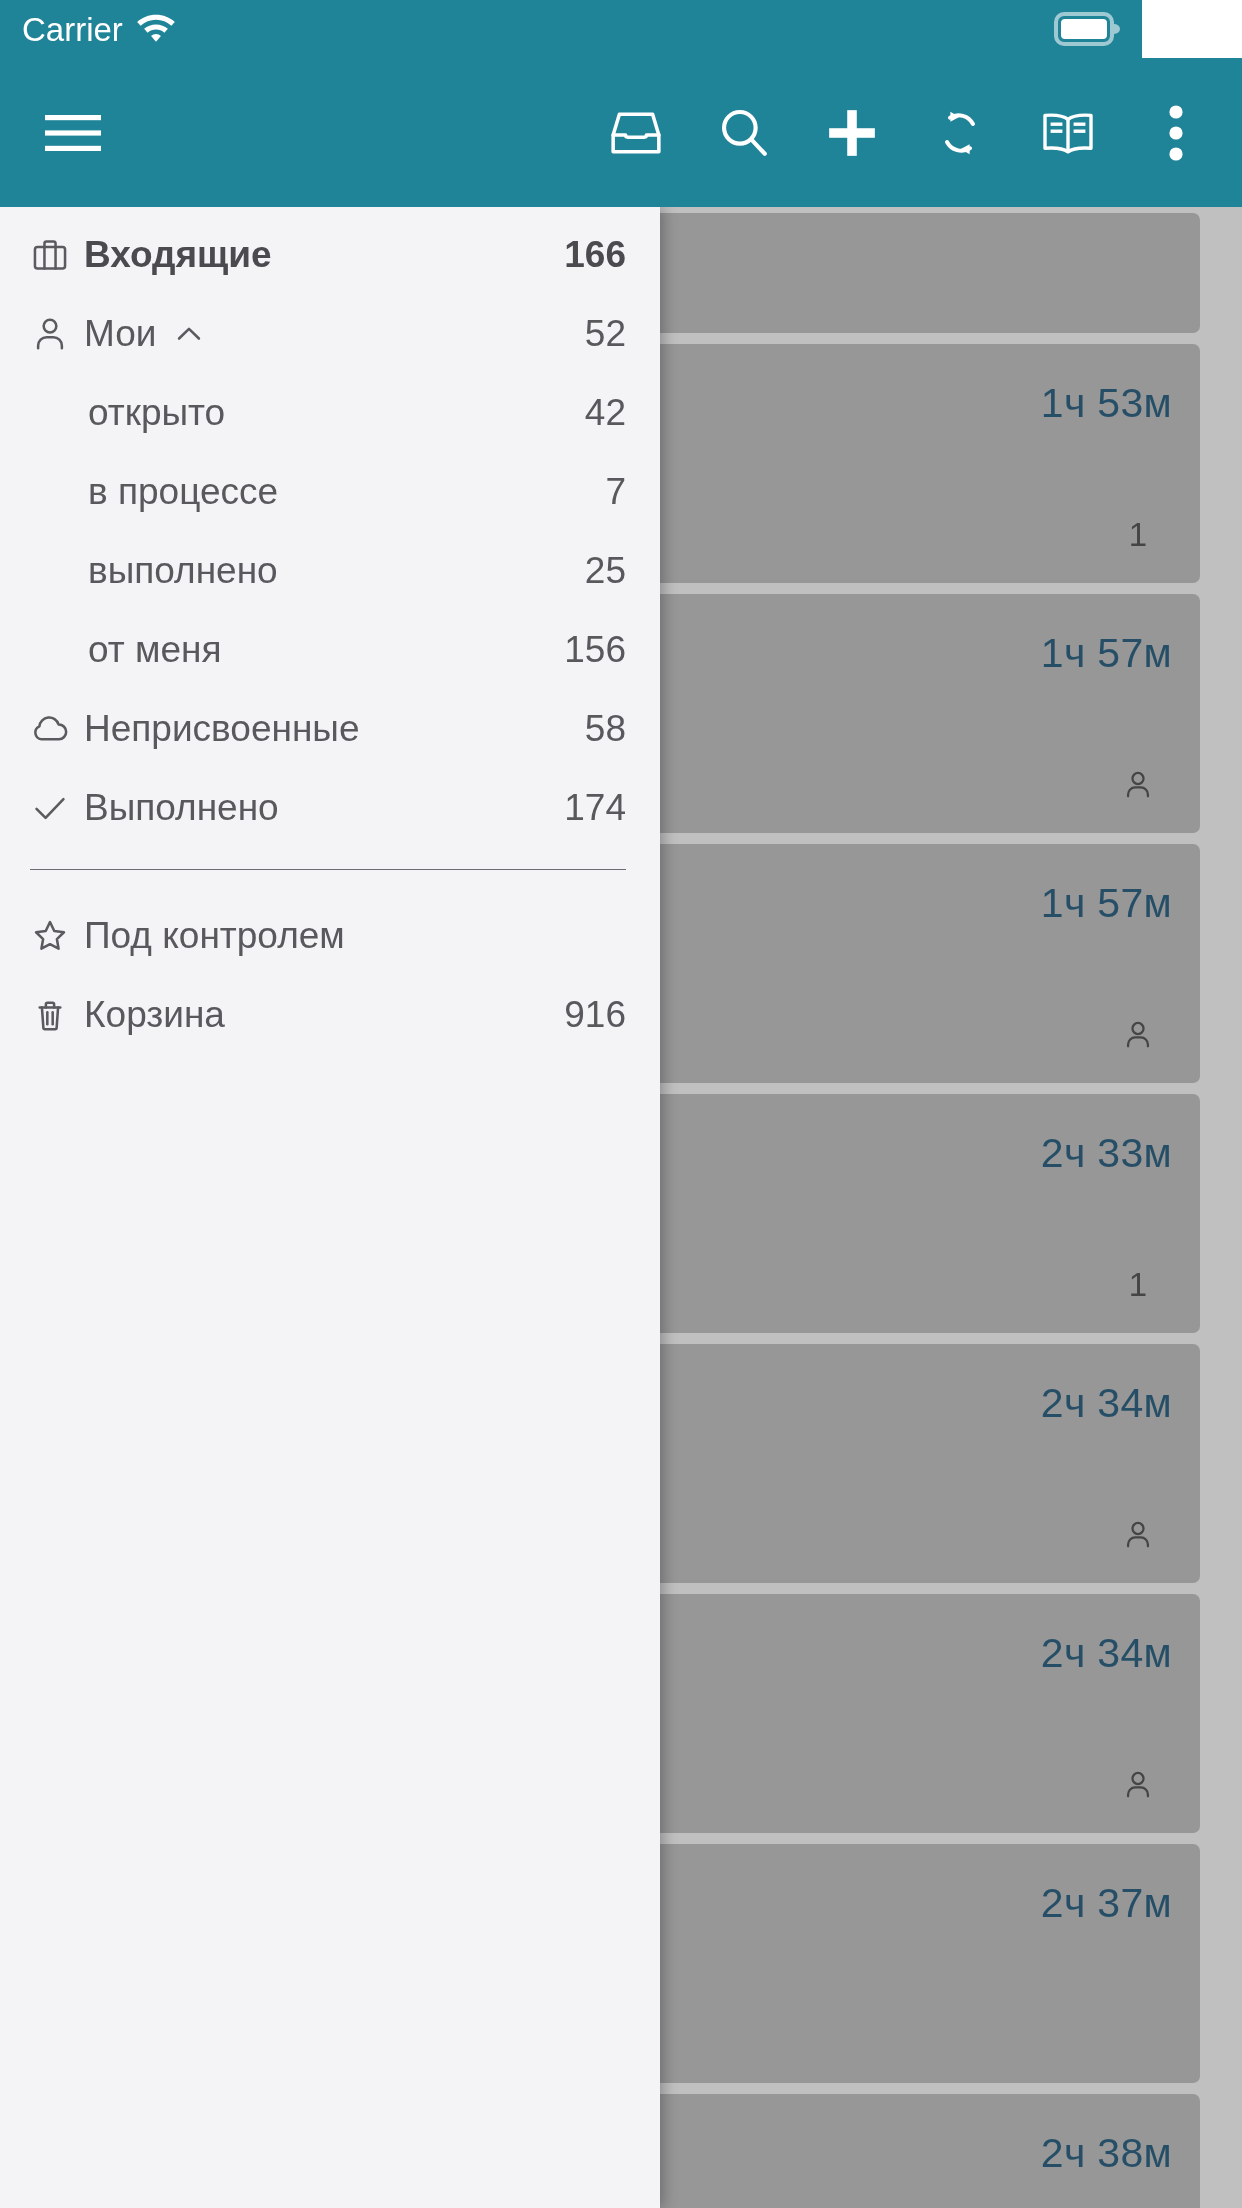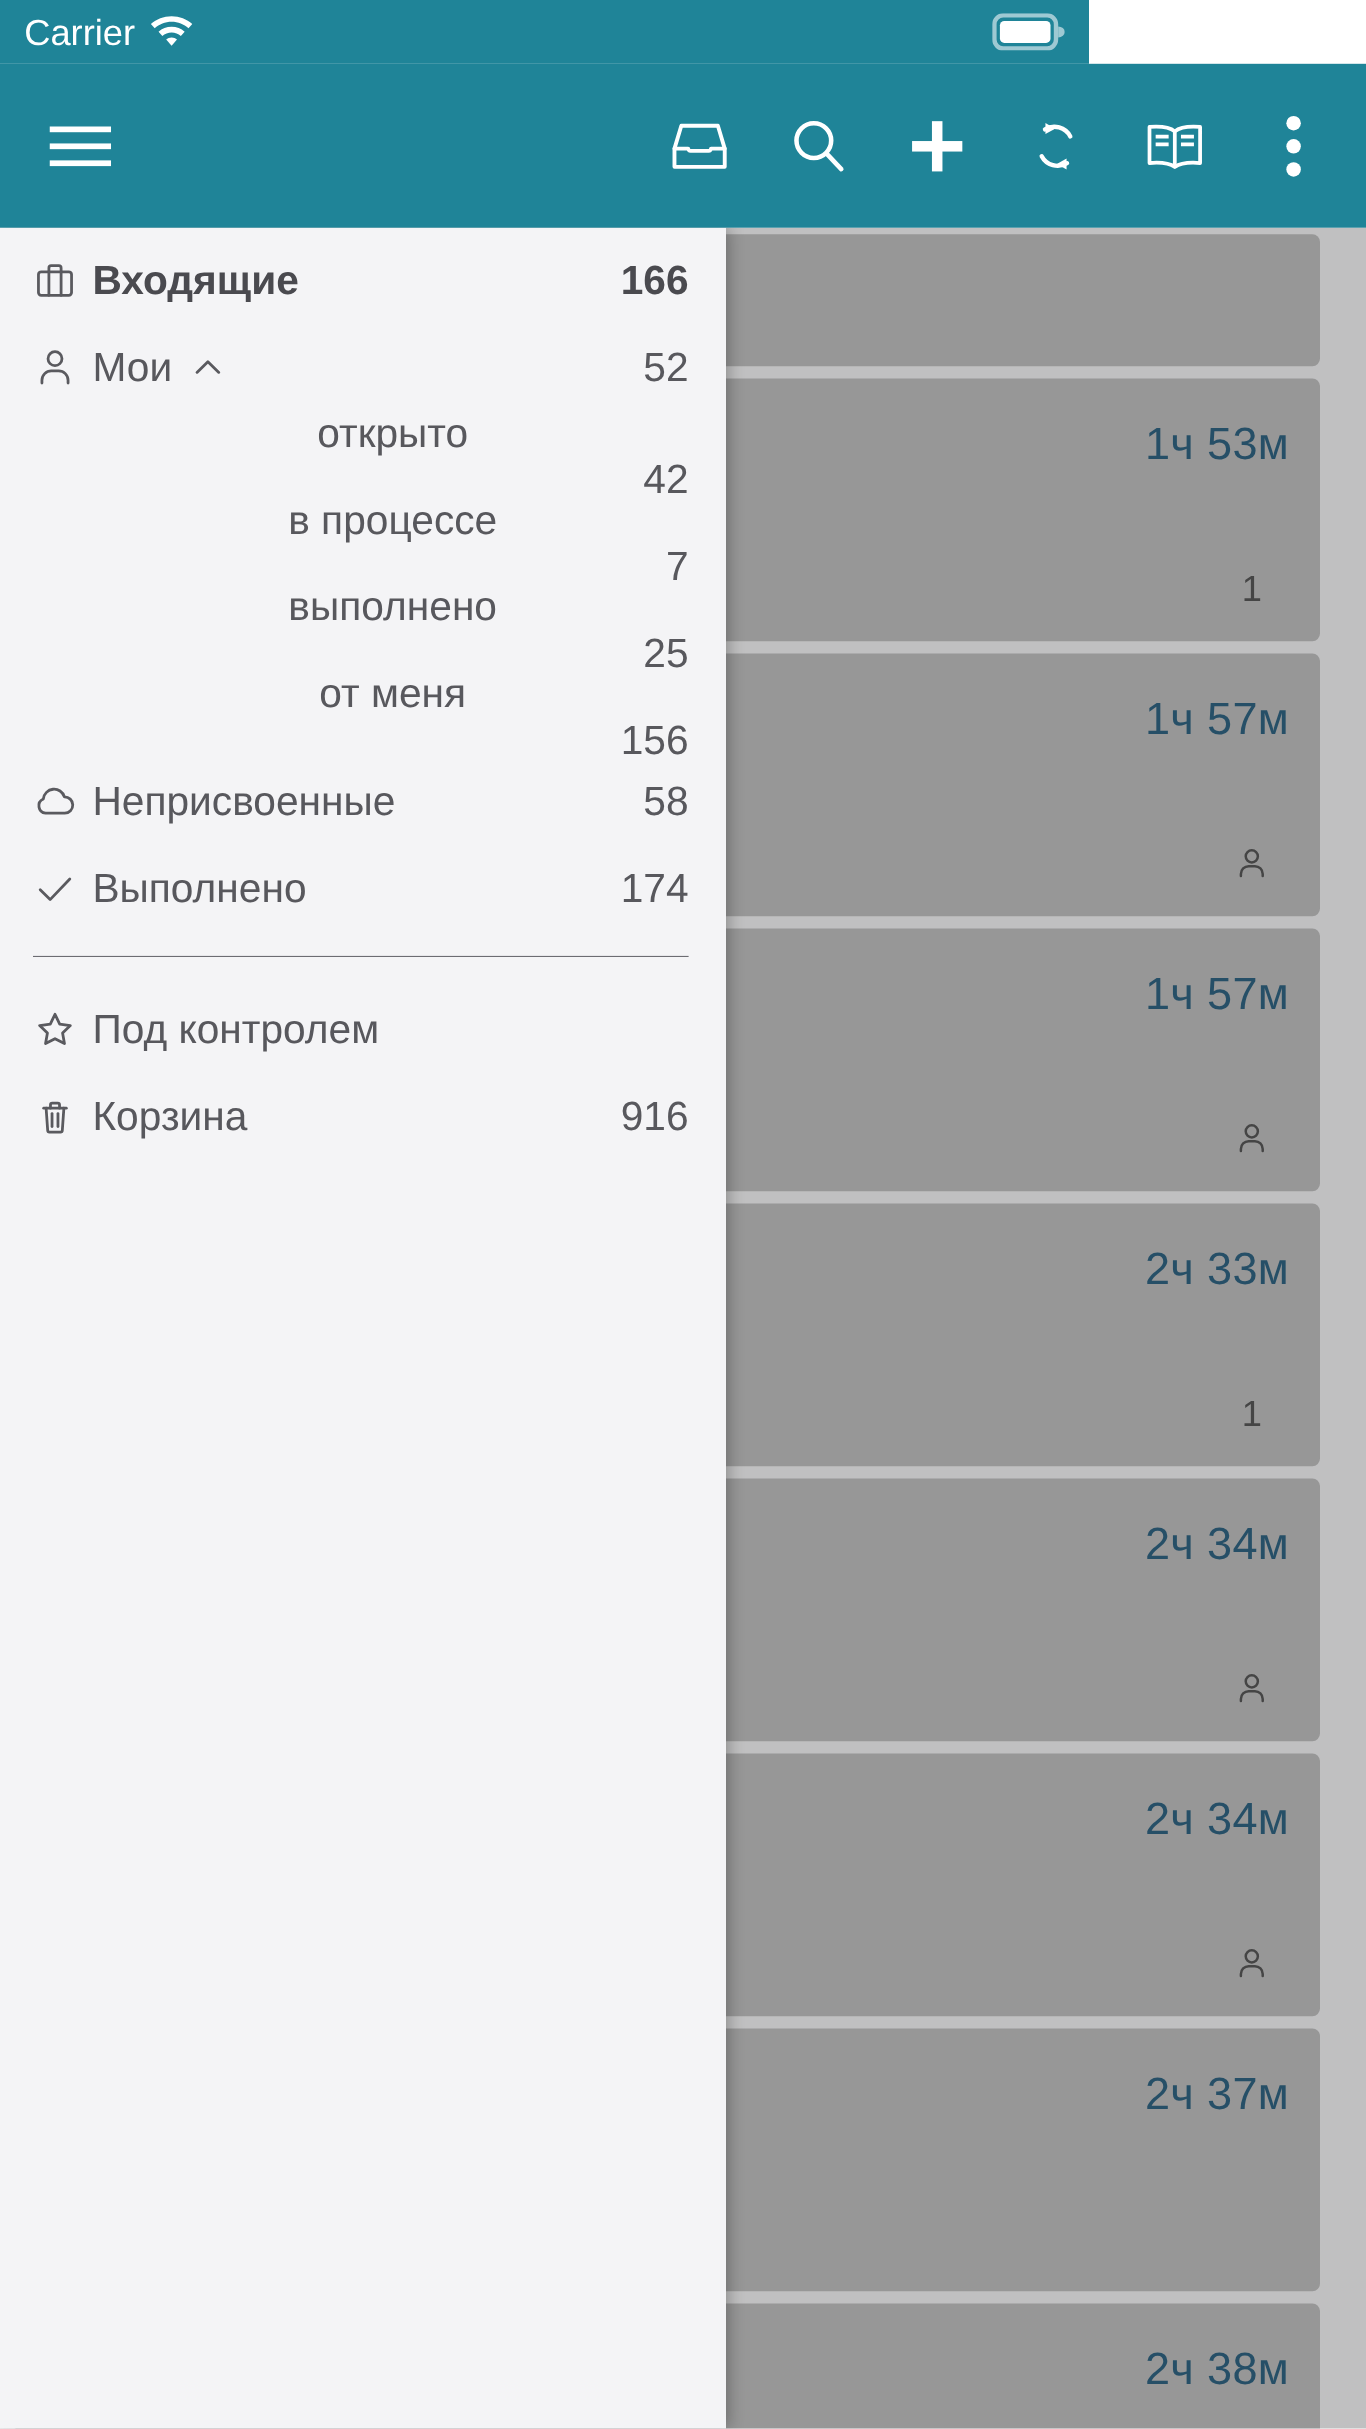--- a/index.html
+++ b/index.html
@@ -103,34 +103,34 @@
     white-space: nowrap;
   }
   .nav-row.bold .nav-label,
   .nav-row.bold .nav-count { font-weight: bold; color: #4a4a4f; }
   .nav-row .chev {
     margin-left: 16px;
     width: 34px; height: 34px;
     display: flex; align-items: center; justify-content: center;
     color: #58585d;
   }
-  .nav-row.sub { padding-left: 88px; flex-direction: column; }
+  .nav-row.sub { padding-left: 88px; }
   .nav-row.sub .nav-label { font-size: 37px; }
 
   .nav-sep {
     height: 1px;
     background: #6c6c72;
     margin: 22px 34px 26px 30px;
   }
 
   
   #statusbar {
     position: absolute;
     left: 0; top: 0;
-    width: 990px; height: 58px;
+    width: 1142px; height: 58px;
     background: #1f8498;
     display: flex; align-items: center;
     padding: 13px 22px;
     z-index: 20;
   }
   #statusbar .carrier {
     font-size: 33px; color: #ffffff; line-height: 1;
   }
   #statusbar .wifi { margin-left: 14px; display: flex; align-items: center; }
   #statusbar .spacer { flex: 1; }

